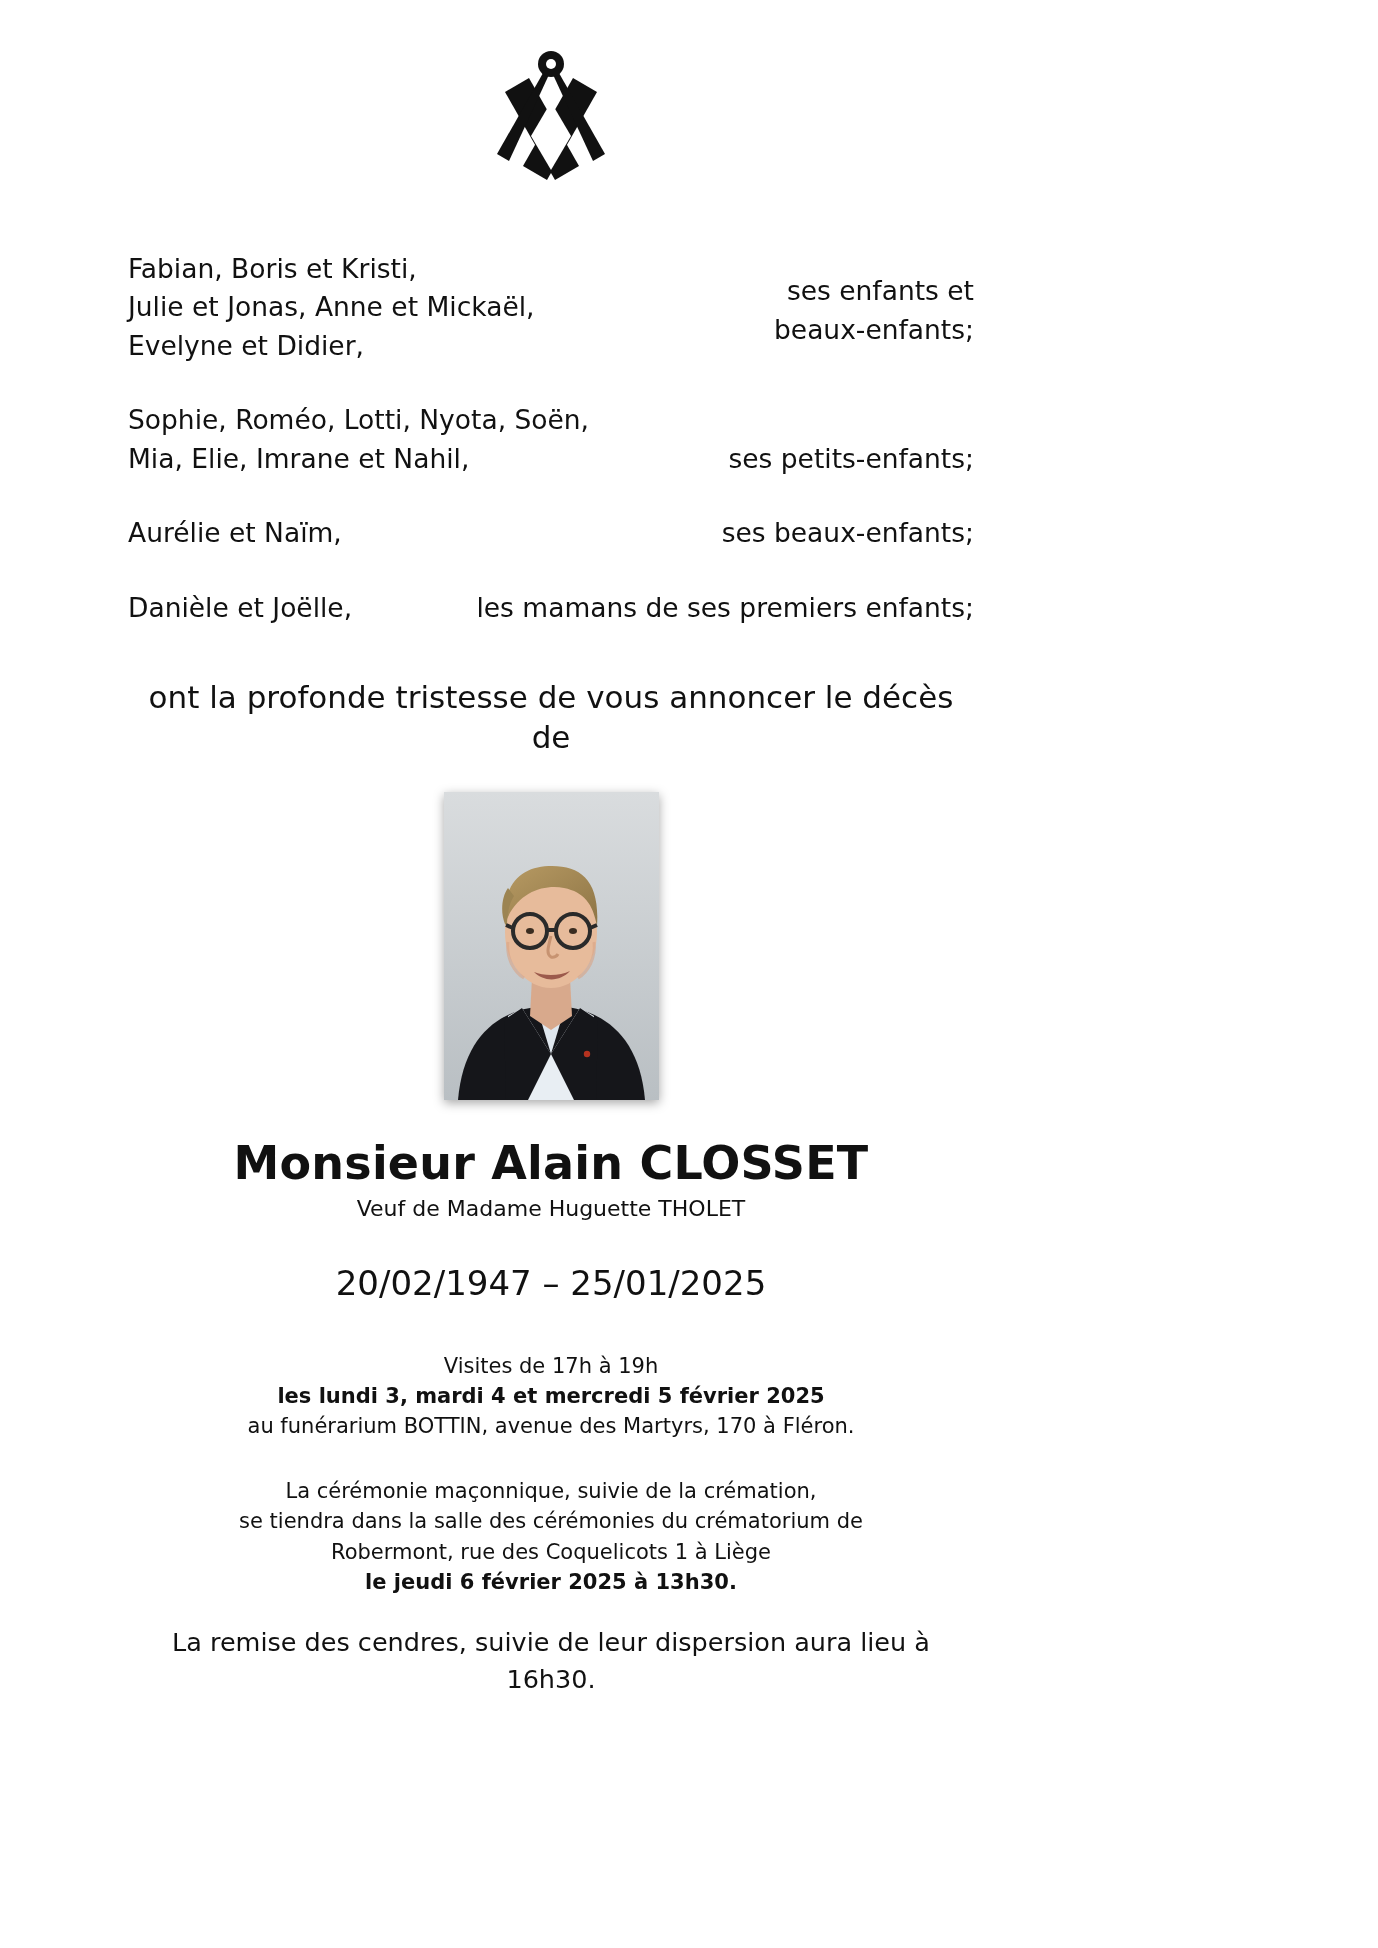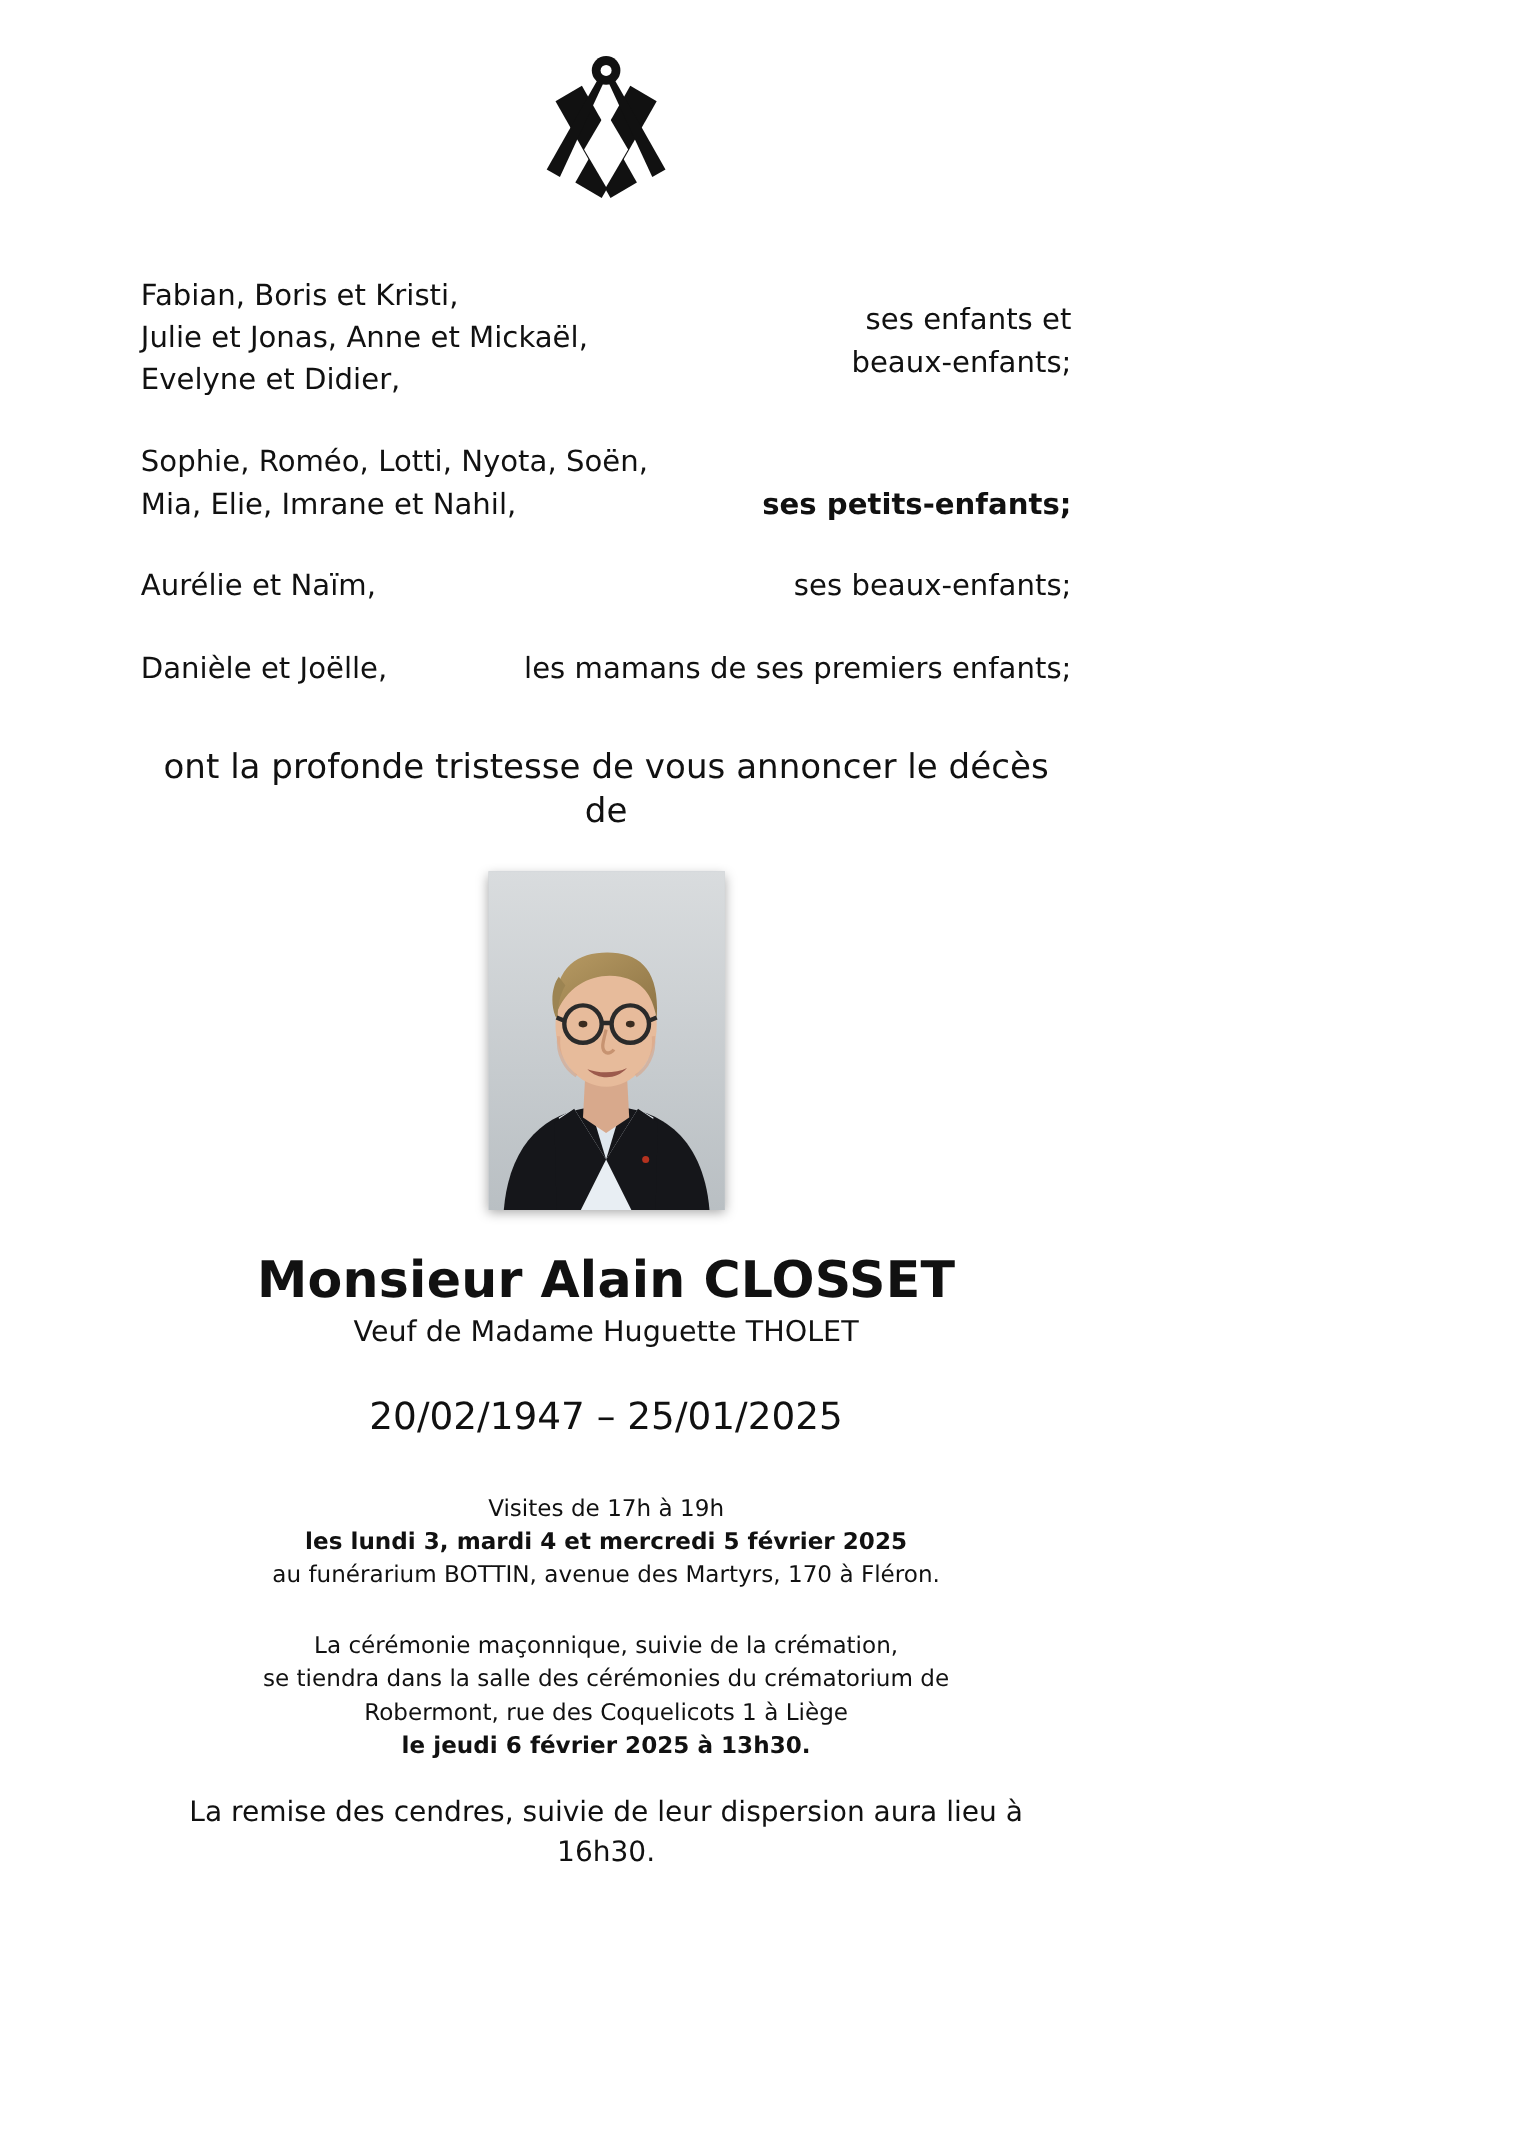--- a/index.html
+++ b/index.html
@@ -55,21 +55,21 @@
   }
   .relation {
     font-size: 26.5px;
     line-height: 1.45;
     white-space: pre-line;
     text-align: right;
     flex: 1 1 auto;
     padding-left: 24px;
   }
   .row-1 .relation { align-self: center; padding-top: 6px; }
-  .row-2 .relation { align-self: flex-end; font-weight: bold; }
+  .row-2 .relation { align-self: flex-end; }
   .row-3 .relation, .row-4 .relation { align-self: center; }
 
   
   .announce {
     margin-top: 50px;
     text-align: center;
     font-size: 31px;
     line-height: 1.3;
   }
 
@@ -93,21 +93,21 @@
   .deceased-name {
     margin-top: 36px;
     text-align: center;
     font-size: 46px;
     font-weight: 700;
     letter-spacing: 0.2px;
   }
   .deceased-sub {
     margin-top: 6px;
     text-align: center;
-    font-size: 26px;
+    font-size: 22px;
     font-weight: 400;
   }
   .dates {
     margin-top: 42px;
     text-align: center;
     font-size: 34px;
     font-weight: 400;
   }
 
   

